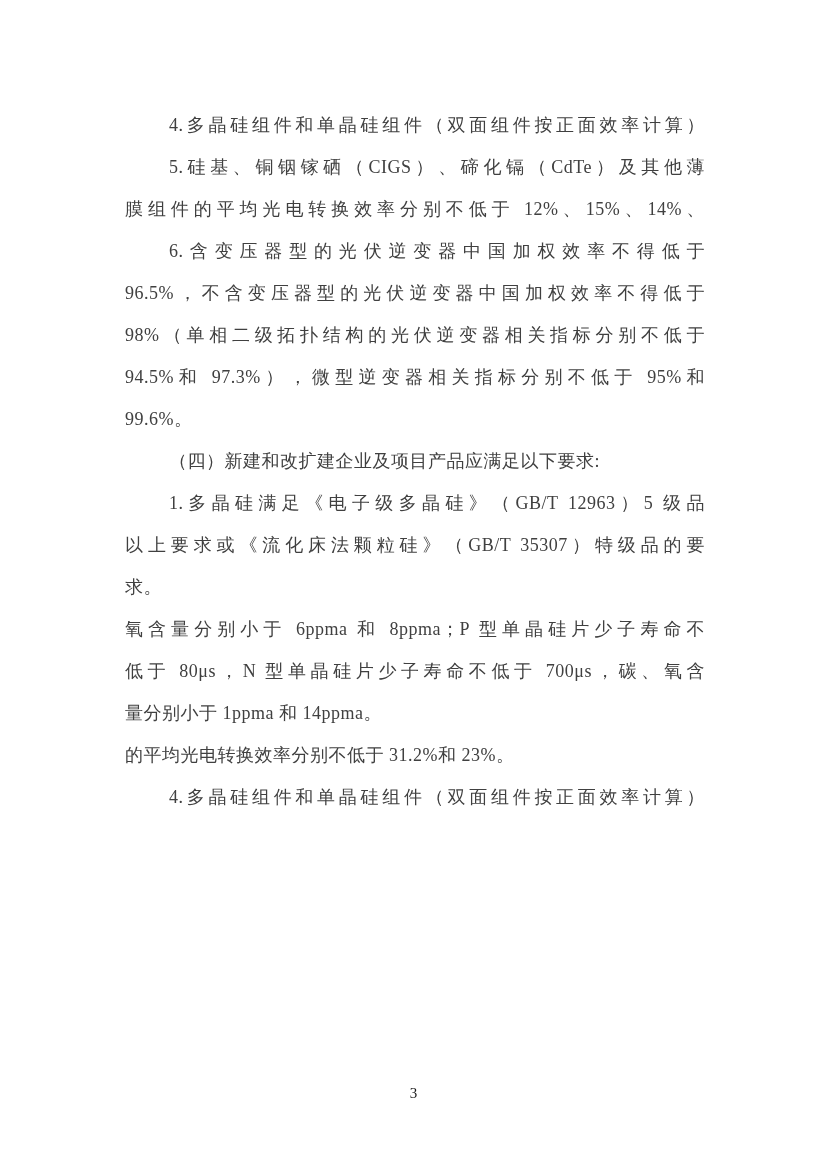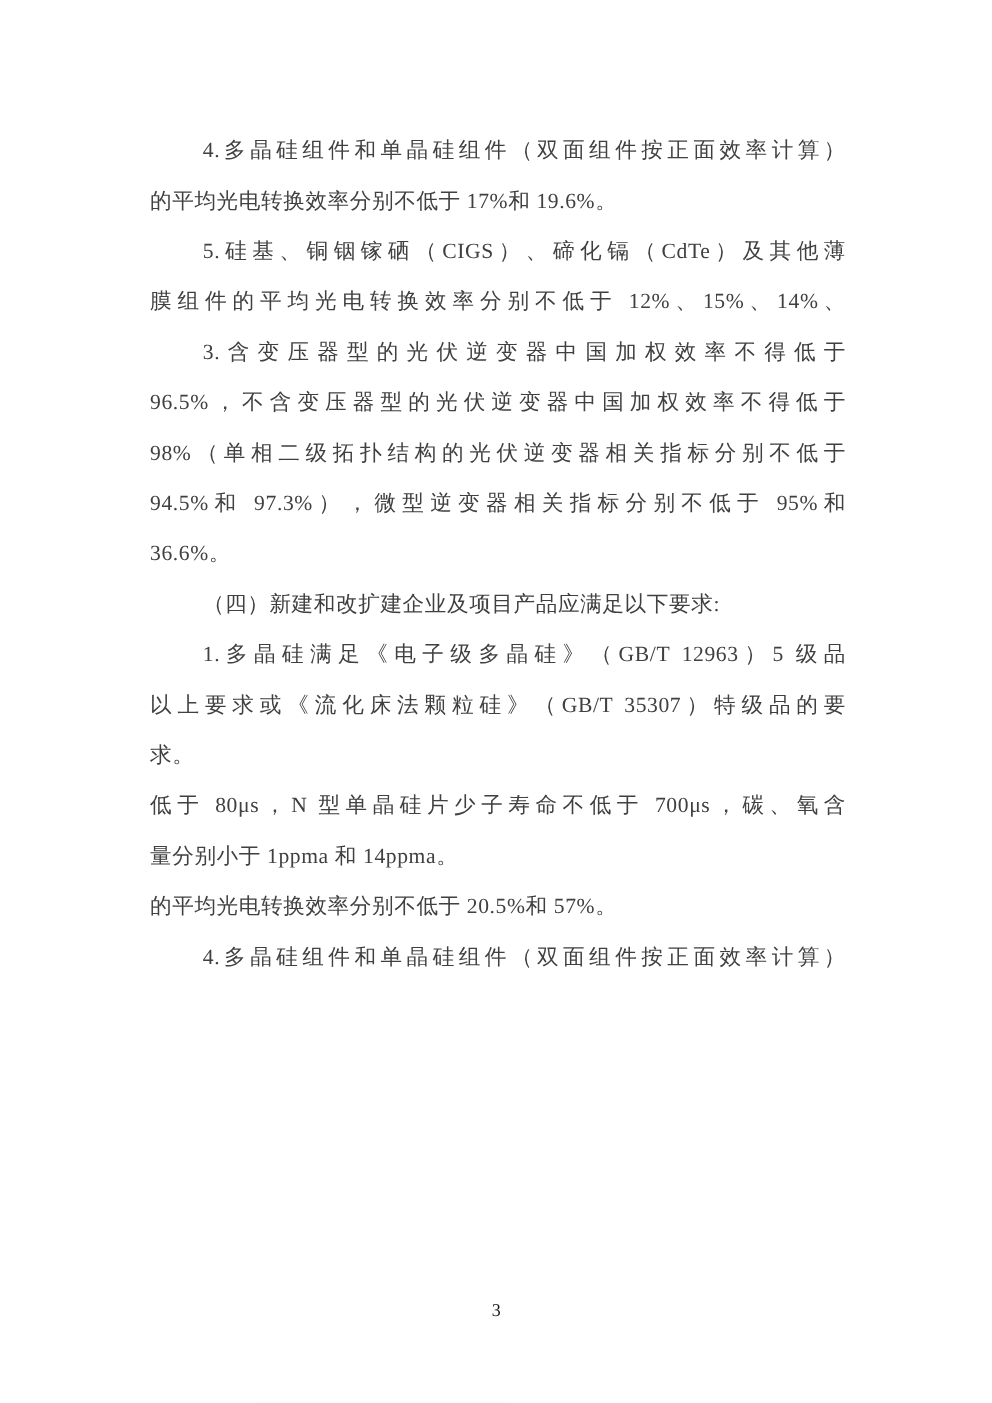--- a/index.html
+++ b/index.html
@@ -50,31 +50,31 @@
     line-height: 20px;
     color: #1a1a1a;
   }
 </style>
 </head>
 <body>
 
 <div class="page">
   <div class="doc-body">
     <div class="ln indent just">4.多晶硅组件和单晶硅组件（双面组件按正面效率计算）</div>
-    <div class="ln">的平均光电转换效率分别不低于 17%和 19.6%。</div>
     <div class="ln indent just">5.硅基、铜铟镓硒（CIGS）、碲化镉（CdTe）及其他薄</div>
     <div class="ln just">膜组件的平均光电转换效率分别不低于 12%、15%、14%、</div>
-    <div class="ln indent just">3.含变压器型的光伏逆变器中国加权效率不得低于</div>
+    <div class="ln indent just">6.含变压器型的光伏逆变器中国加权效率不得低于</div>
     <div class="ln just">96.5%，不含变压器型的光伏逆变器中国加权效率不得低于</div>
     <div class="ln just">98%（单相二级拓扑结构的光伏逆变器相关指标分别不低于</div>
     <div class="ln just">94.5%和 97.3%），微型逆变器相关指标分别不低于 95%和</div>
-    <div class="ln">36.6%。</div>
+    <div class="ln">99.6%。</div>
     <div class="ln indent">（四）新建和改扩建企业及项目产品应满足以下要求:</div>
     <div class="ln indent just">1.多晶硅满足《电子级多晶硅》（GB/T 12963）5 级品</div>
     <div class="ln just">以上要求或《流化床法颗粒硅》（GB/T 35307）特级品的要</div>
     <div class="ln">求。</div>
+    <div class="ln just">氧含量分别小于 6ppma 和 8ppma；P 型单晶硅片少子寿命不</div>
     <div class="ln just">低于 80μs，N 型单晶硅片少子寿命不低于 700μs，碳、氧含</div>
     <div class="ln">量分别小于 1ppma 和 14ppma。</div>
-    <div class="ln">的平均光电转换效率分别不低于 20.5%和 57%。</div>
+    <div class="ln">的平均光电转换效率分别不低于 31.2%和 23%。</div>
     <div class="ln indent just">4.多晶硅组件和单晶硅组件（双面组件按正面效率计算）</div>
   </div>
   <div class="page-number">3</div>
 </div>
 
 </body></html>

